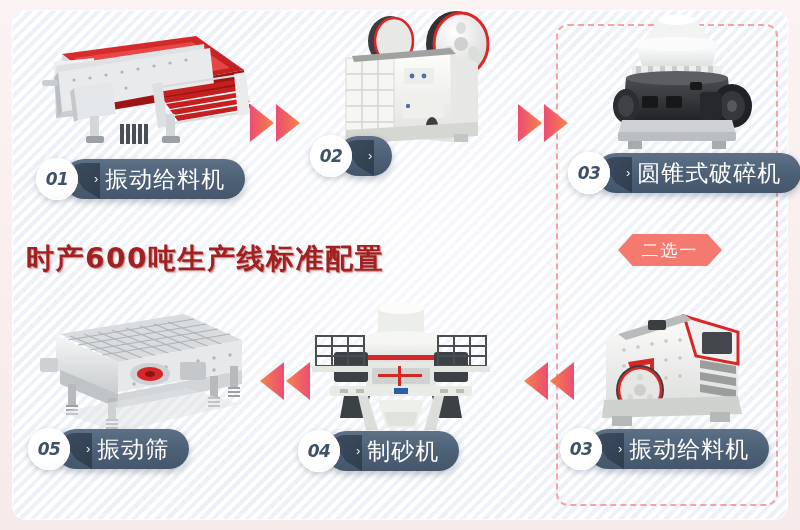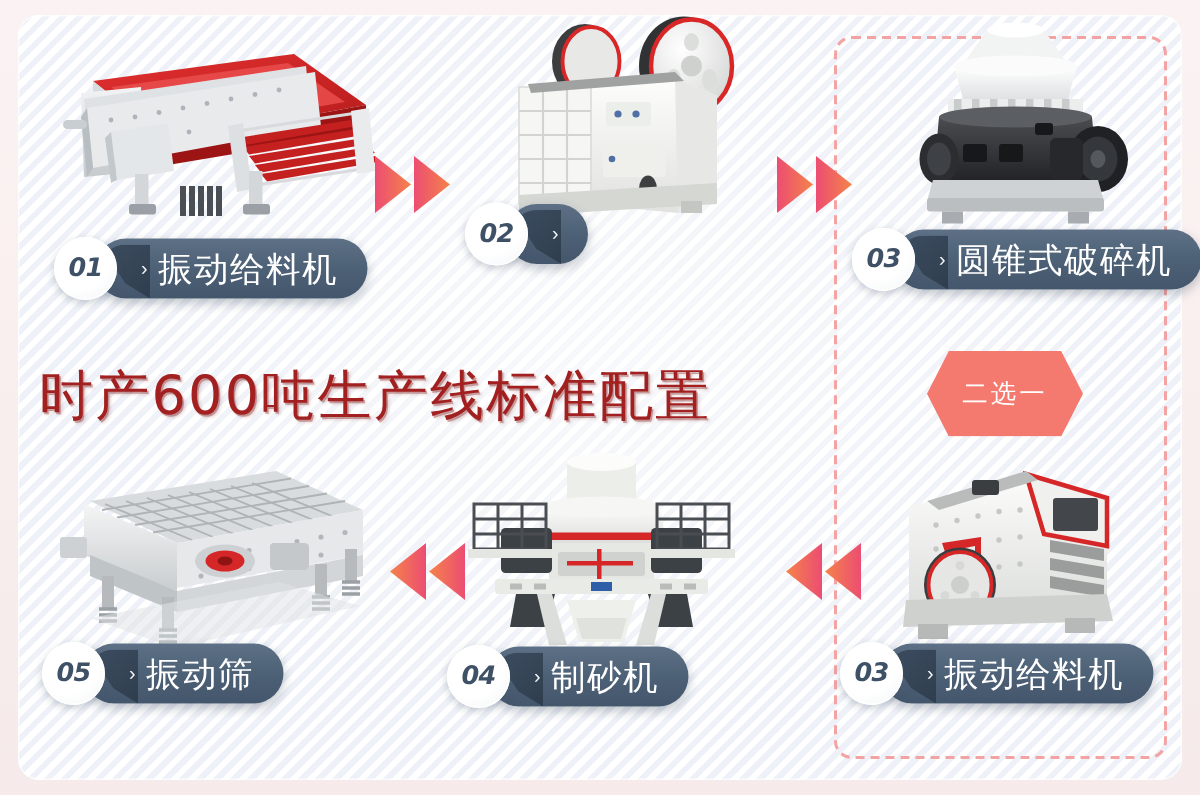--- a/index.html
+++ b/index.html
@@ -137,33 +137,33 @@
   
   .arrow { position: absolute; z-index: 7; }
   .arrow svg { display:block; }
 
   
   #headline {
     position: absolute;
     left: 26px; top: 240px;
     z-index: 9;
     font-family: "DejaVu Sans", "Liberation Sans", sans-serif;
-    font-weight: 400;
-    font-size: 36px;
+    font-weight: 700;
+    font-size: 28px;
     letter-spacing: 1.5px;
     color: #a32020;
     text-shadow: 1px 1px 0 rgba(120,20,20,.35), 2px 2px 2px rgba(140,40,40,.18);
     white-space: nowrap;
   }
 
   
   #choose-tag {
     position: absolute;
     left: 618px; top: 234px;
-    width: 104px; height: 57px;
+    width: 104px; height: 32px;
     z-index: 9;
     background: #f4796f;
     clip-path: polygon(14% 0%, 86% 0%, 100% 50%, 86% 100%, 14% 100%, 0% 50%);
     display: flex; align-items: center; justify-content: center;
   }
   #choose-tag span {
     color: #ffffff;
     font-size: 17px;
     letter-spacing: 2px;
     font-family: "DejaVu Sans","Liberation Sans", sans-serif;

